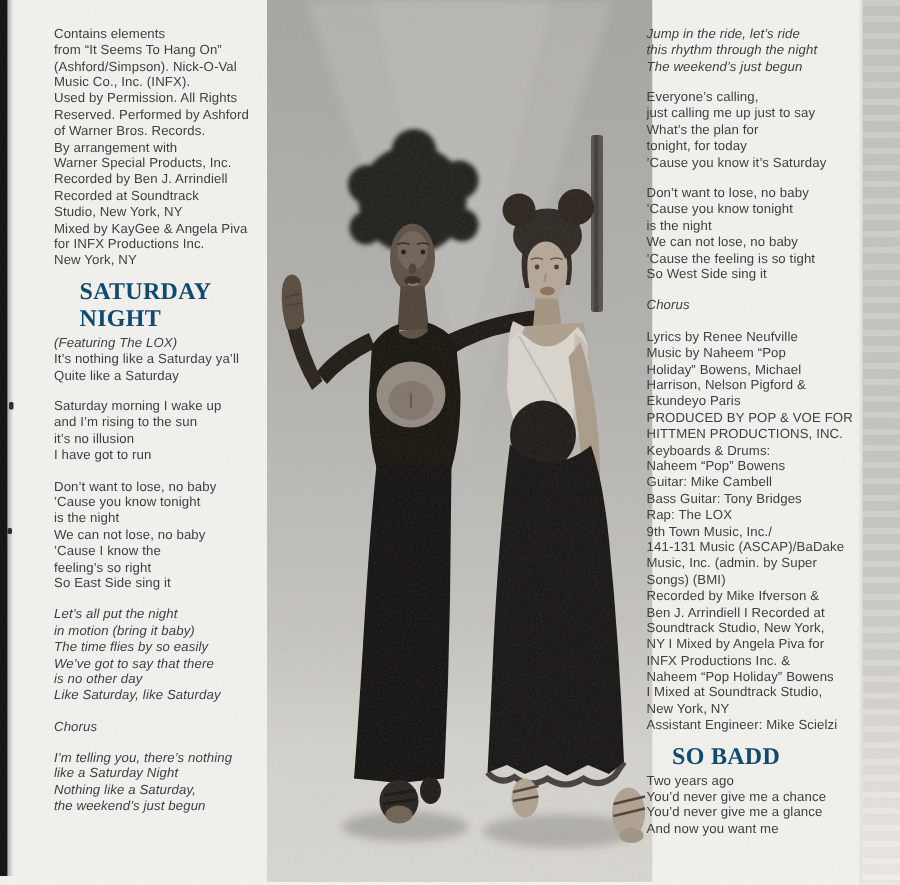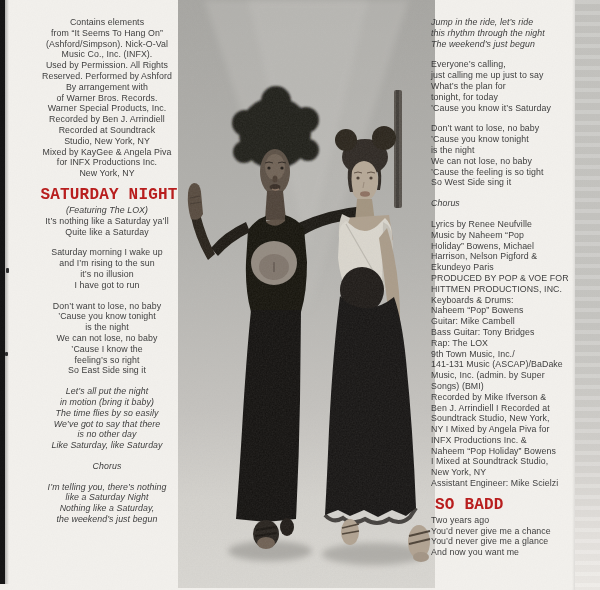--- a/index.html
+++ b/index.html
@@ -31,29 +31,29 @@
   .edge-right-line {
     position:absolute; right:25px; top:0; width:3px; height:590px;
     background:linear-gradient(to right, rgba(0,0,0,0), rgba(0,0,0,0.08));
   }
   .speck { position:absolute; background:#2c2c2c; border-radius:1px; }
   .s1 { left:6px; top:268px; width:3px; height:5px; }
   .s2 { left:5px; top:352px; width:3px; height:4px; }
 
   
   .col { position:absolute; top:17px; font-size:8.8px; line-height:10.8px; letter-spacing:.08px; }
-  .col-left  { left:36px;  width:142px;text-align:center; }
+  .col-left  { left:36px;  width:142px; }
   .col-right { left:431px; width:124px; }
   .block { margin:10px 0 0 0; }
   .block:first-child, .mt0 { margin-top:0; }
   .italic { font-style:italic; }
   .heading {
-    font-family:Liberation Mono, monospace; font-weight:bold;
+    font-family:Liberation Serif, serif; font-weight:bold;
     font-size:16px; line-height:18px; letter-spacing:.2px;
-    color:#b91c1c; margin:7px 0 1px 4px;
+    color:#0c4a6e; margin:7px 0 1px 17px;
   }
   .line { white-space:nowrap; }
 
   
   .photo { position:absolute; left:178px; top:0; width:257px; height:588px; }
   .photo svg { display:block; }
 
   .page-grain { position:absolute; inset:0; pointer-events:none; opacity:.05; }
 </style>
 </head>
@@ -69,22 +69,22 @@
   <div class="speck s2"></div>
 
   <div class="col col-left">
     <div class="block">
         <div class="line">Contains elements</div>
         <div class="line">from “It Seems To Hang On”</div>
         <div class="line">(Ashford/Simpson). Nick-O-Val</div>
         <div class="line">Music Co., Inc. (INFX).</div>
         <div class="line">Used by Permission. All Rights</div>
         <div class="line">Reserved. Performed by Ashford</div>
+        <div class="line">of Warner Bros. Records.</div>
         <div class="line">By arrangement with</div>
-        <div class="line">of Warner Bros. Records.</div>
         <div class="line">Warner Special Products, Inc.</div>
         <div class="line">Recorded by Ben J. Arrindiell</div>
         <div class="line">Recorded at Soundtrack</div>
         <div class="line">Studio, New York, NY</div>
         <div class="line">Mixed by KayGee &amp; Angela Piva</div>
         <div class="line">for INFX Productions Inc.</div>
         <div class="line">New York, NY</div>
       </div>
     <div class="heading">SATURDAY NIGHT</div>
     <div class="block mt0 italic">

